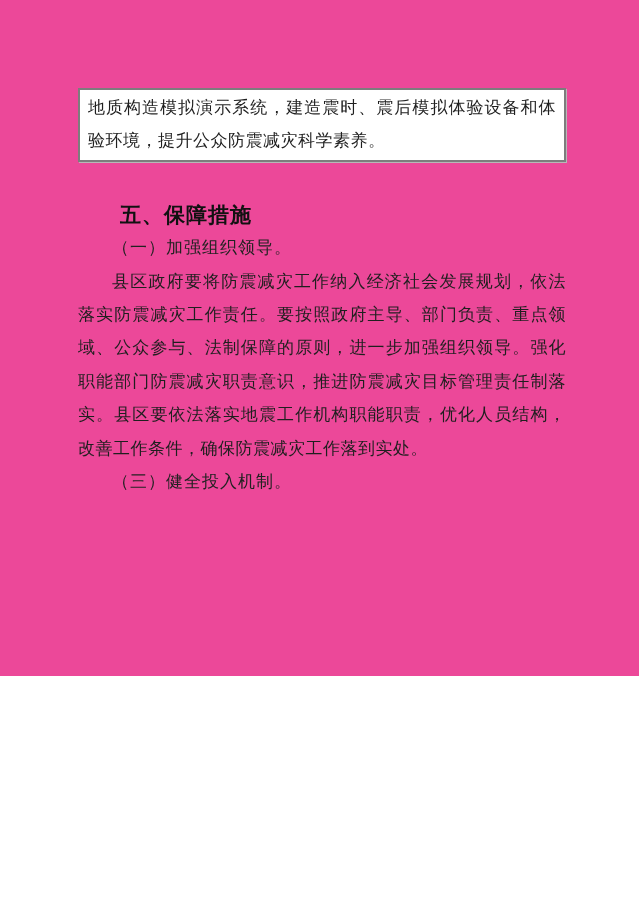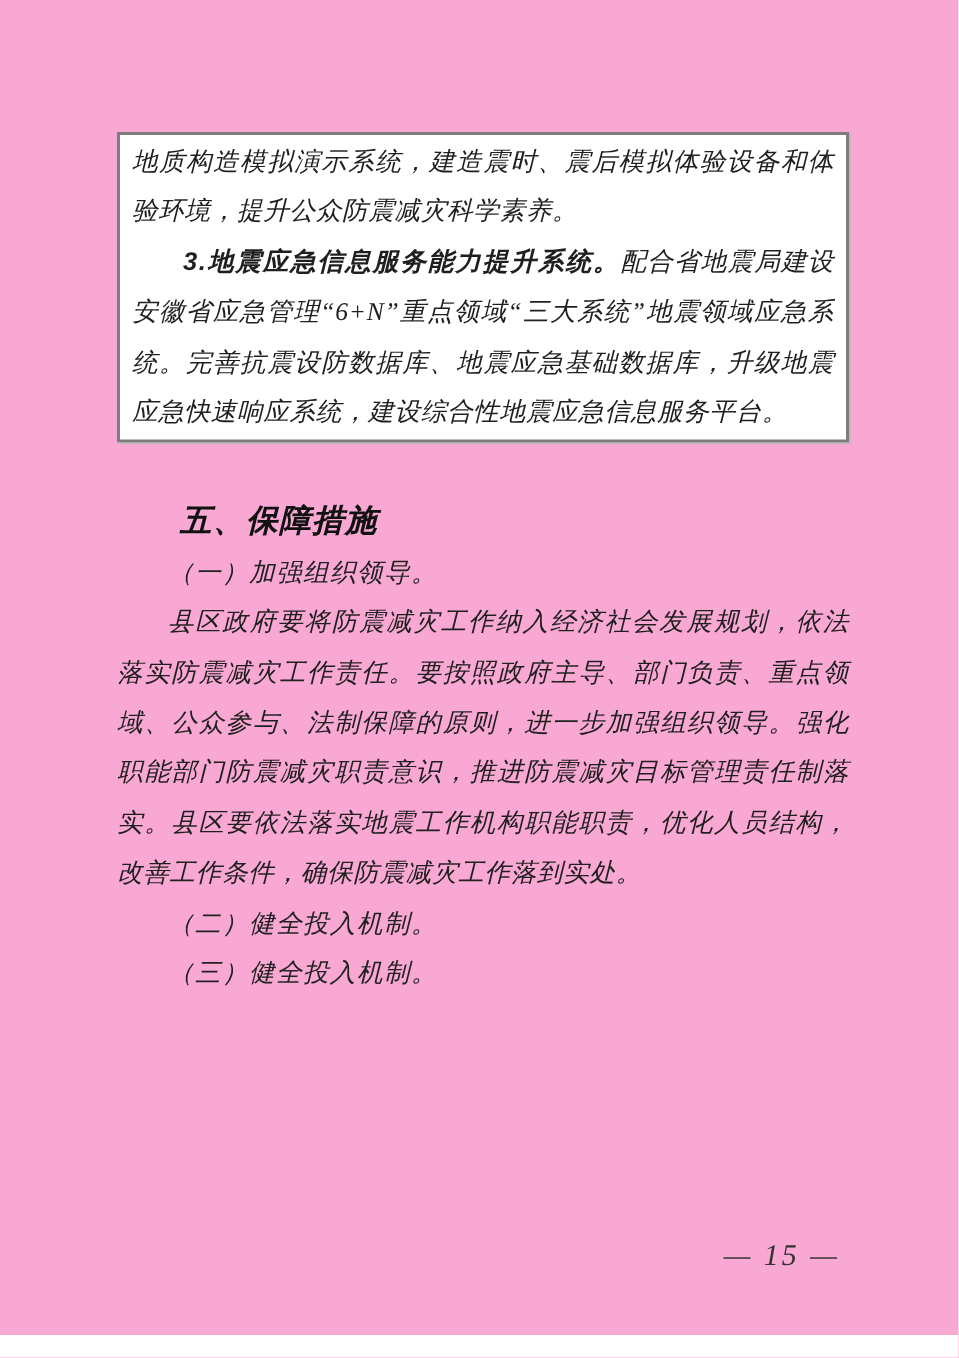--- a/index.html
+++ b/index.html
@@ -3,26 +3,25 @@
 <meta charset="utf-8">
 <style>
   html, body {
     margin: 0;
     padding: 0;
     background: #ffffff;
   }
   .page {
     position: relative;
     width: 639px;
-    height: 890px;
-    background: #f9a8d4;
+    height: 676px;
+    background: #ec4899;
     overflow: hidden;
     font-family: "Liberation Serif", "DejaVu Serif", serif;
     color: #1f1f1f;
-    font-style: italic;
   }
   .content {
     position: absolute;
     left: 78px;
     top: 88px;
     width: 488px;
   }
   .para {
     margin: 0;
     font-size: 17px;
@@ -76,30 +75,28 @@
   }
 </style>
 </head>
 <body>
 
 <div class="page">
   <div class="content">
 
     <div class="highlight-box">
       <p class="para no-indent">地质构造模拟演示系统，建造震时、震后模拟体验设备和体验环境，提升公众防震减灾科学素养。</p>
-      <p class="para"><span class="bold-lead">3.地震应急信息服务能力提升系统。</span><span>配合省地震局建设安徽省应急管理“6+N”重点领域“三大系统”地震领域应急系统。完善抗震设防数据库、地震应急基础数据库，升级地震应急快速响应系统，建设综合性地震应急信息服务平台。</span></p>
     </div>
 
     <p class="section-heading">五、保障措施</p>
 
     <p class="sub-heading">（一）加强组织领导。</p>
 
     <p class="para">县区政府要将防震减灾工作纳入经济社会发展规划，依法落实防震减灾工作责任。要按照政府主导、部门负责、重点领域、公众参与、法制保障的原则，进一步加强组织领导。强化职能部门防震减灾职责意识，推进防震减灾目标管理责任制落实。县区要依法落实地震工作机构职能职责，优化人员结构，改善工作条件，确保防震减灾工作落到实处。</p>
 
-    <p class="sub-heading">（二）健全投入机制。</p>
 
 
     <p class="sub-heading">（三）健全投入机制。</p>
 
   </div>
 
   <div class="page-number">— 15 —</div>
 </div>
 
 </body></html>

